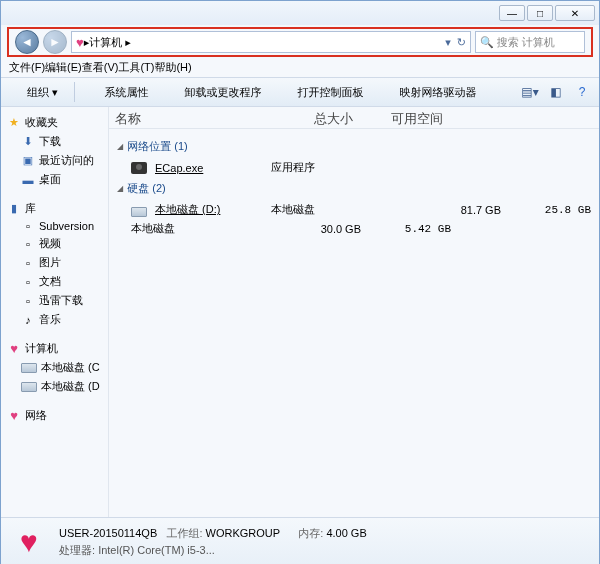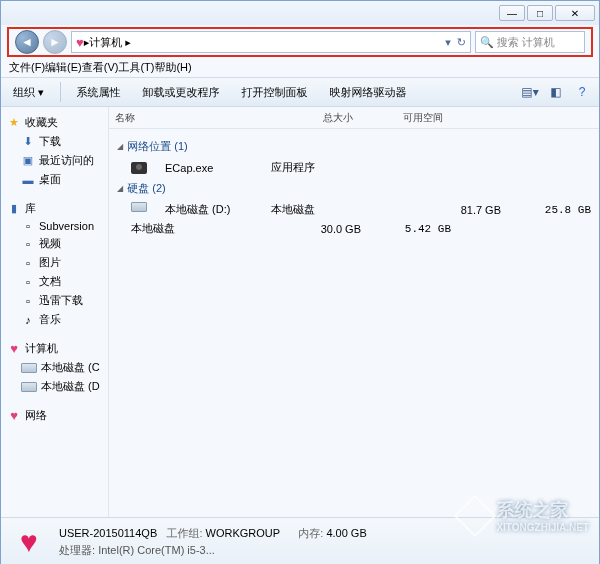--- a/index.html
+++ b/index.html
@@ -15,48 +15,48 @@
 .nav-btn { width: 24px; height: 24px; border-radius: 50%; background: radial-gradient(circle at 30% 30%, #9ab8d8, #5a7ca0); border: 1px solid #4a6a8a; display: flex; align-items: center; justify-content: center; color: #fff; font-size: 12px; }
 .nav-btn.fwd { opacity: 0.5; }
 .breadcrumb { flex: 1; height: 22px; background: #fff; border: 1px solid #b0c0d8; display: flex; align-items: center; padding: 0 4px; font-size: 11px; }
 .heart { color: #e04080; font-size: 13px; }
 .search-box { width: 110px; height: 22px; background: #fff; border: 1px solid #b0c0d8; display: flex; align-items: center; padding: 0 4px; color: #888; font-size: 11px; }
 
 .menubar { height: 20px; display: flex; align-items: center; padding: 0 8px; gap: 0; font-size: 11px; }
 .menu-item { cursor: pointer; }
 
 .toolbar { height: 30px; background: linear-gradient(#f4f8fc, #e2ecf6); border-top: 1px solid #d0dae8; border-bottom: 1px solid #d0dae8; display: flex; align-items: center; padding: 0 6px; gap: 10px; font-size: 11px; }
-.tb-btn { padding: 3px 6px; cursor: pointer; display: flex; align-items: center; gap: 3px; }
+.tb-btn { padding: 3px 6px; cursor: pointer; display: flex; align-items: center; gap: 3px; margin-left: 14px; }
 .tb-sep { width: 1px; height: 20px; background: #c0cde0; }
 .tb-right { margin-left: auto; display: flex; gap: 4px; }
 .tb-icon { width: 22px; height: 20px; border: 1px solid transparent; display: flex; align-items: center; justify-content: center; font-size: 12px; color: #3a5a8a; cursor: pointer; }
 
 .body { display: flex; height: 410px; }
 
 .sidebar { width: 108px; border-right: 1px solid #e0e6ee; padding: 6px 0; overflow: hidden; }
 .side-group { margin-bottom: 10px; }
 .side-head { display: flex; align-items: center; gap: 4px; padding: 2px 6px; font-size: 11px; cursor: pointer; }
 .side-item { display: flex; align-items: center; gap: 4px; padding: 2px 6px 2px 20px; font-size: 11px; cursor: pointer; white-space: nowrap; overflow: hidden; }
 .side-icon { width: 14px; display: inline-block; text-align: center; }
 .star { color: #f0b020; }
 .blue { color: #3a6ab0; }
 
 .content { flex: 1; display: flex; flex-direction: column; }
-.col-headers { height: 22px; border-bottom: 1px solid #e0e6ee; display: flex; align-items: center; font-size: 10px; color: #444; }
+.col-headers { height: 22px; border-bottom: 1px solid #e0e6ee; display: flex; align-items: flex-end; font-size: 13px; color: #444; }
 .col-headers > div { padding: 0 6px; }
 .col-name { width: 140px; }
 .col-type { width: 120px; }
 .col-size { width: 110px; text-align: right; }
 .col-free { width: 90px; text-align: right; font-family: Liberation Mono, monospace; }
 
 .list { flex: 1; padding: 6px 0; }
 .group-head { display: flex; align-items: center; gap: 4px; padding: 4px 8px; font-size: 11px; color: #1a4a8a; cursor: pointer; }
 .tri { font-size: 8px; color: #666; }
 .row { display: flex; align-items: center; padding: 2px 0 2px 22px; font-size: 11px; cursor: pointer; }
-.row .col-name { display: flex; align-items: flex-start; gap: 18px; }
+.row .col-name { display: flex; align-items: flex-end; gap: 8px; text-decoration: underline; }
 .drive-icon { width: 16px; height: 10px; background: linear-gradient(#dde6ee, #b8c8d8); border: 1px solid #889bb0; border-radius: 1px; display: inline-block; }
 .cam-icon { width: 16px; height: 12px; background: #333; border-radius: 2px; display: inline-block; position: relative; }
 .cam-icon::before { content: ""; position: absolute; top: 2px; left: 5px; width: 6px; height: 6px; background: #666; border-radius: 50%; }
 
 .details-pane { height: 48px; border-top: 1px solid #d0dae8; background: linear-gradient(#f4f8fc, #e8f0f8); display: flex; align-items: center; padding: 4px 8px; gap: 10px; font-size: 11px; }
 .big-heart { width: 40px; height: 36px; display: flex; align-items: center; justify-content: center; color: #e02060; font-size: 30px; }
 .details-text { display: flex; flex-direction: column; gap: 2px; }
 .details-text .line1 { color: #000; }
 .details-text .line2 { color: #555; }
 
@@ -239,21 +239,14 @@
         <span style="color:#666">内存:</span>
         <span>4.00 GB</span>
       </div>
       <div class="line2">
         <span>处理器:</span>
         <span>Intel(R) Core(TM) i5-3...</span>
       </div>
     </div>
   </div>
 
-  <div class="watermark">
-    <div class="wm-icon"></div>
-    <div>
-      <span>系统之家</span>
-      <span class="url">XITONGZHIJIA.NET</span>
-    </div>
-  </div>
 
 </div>
 
 </body></html>

